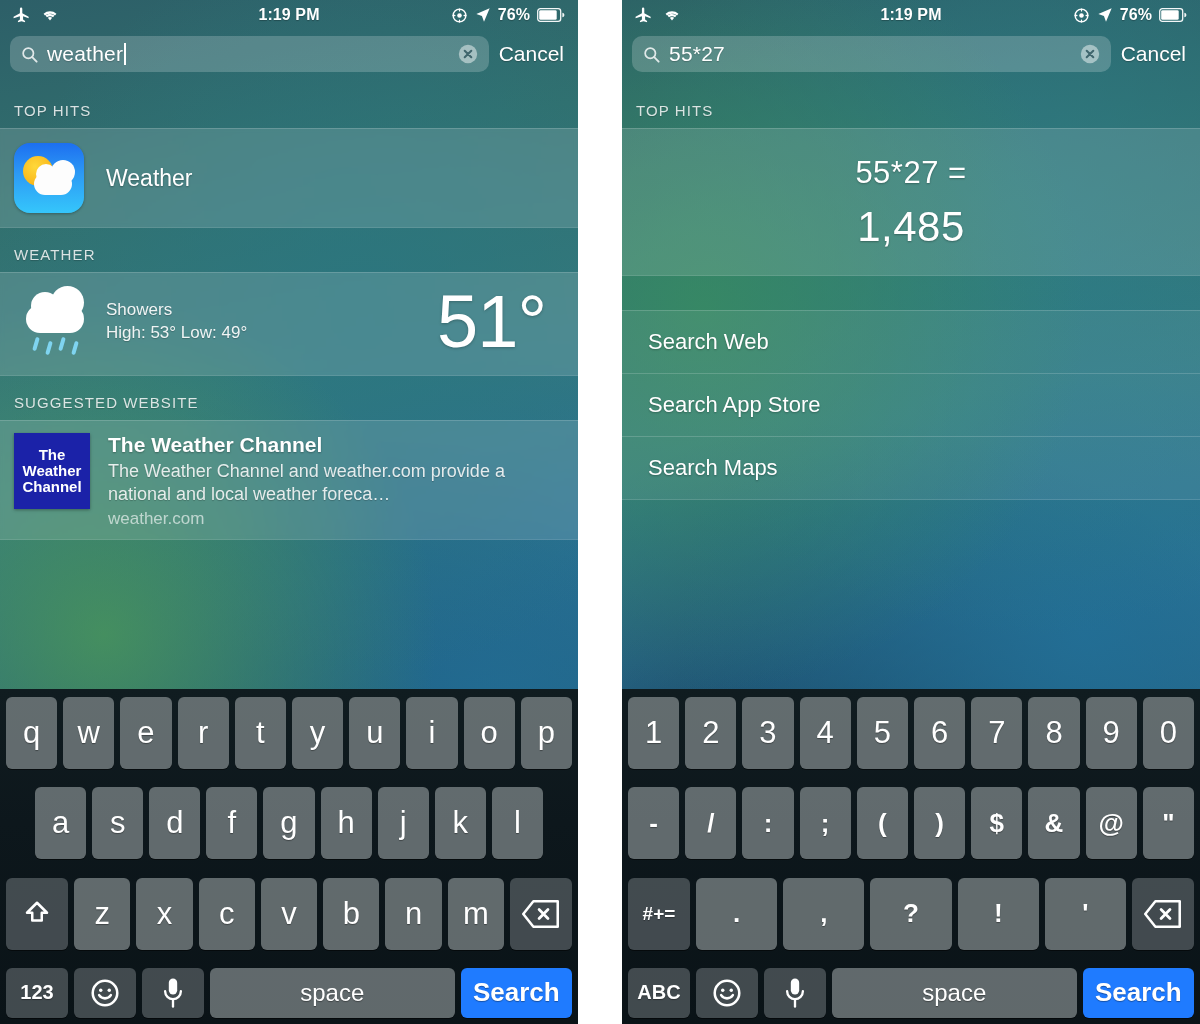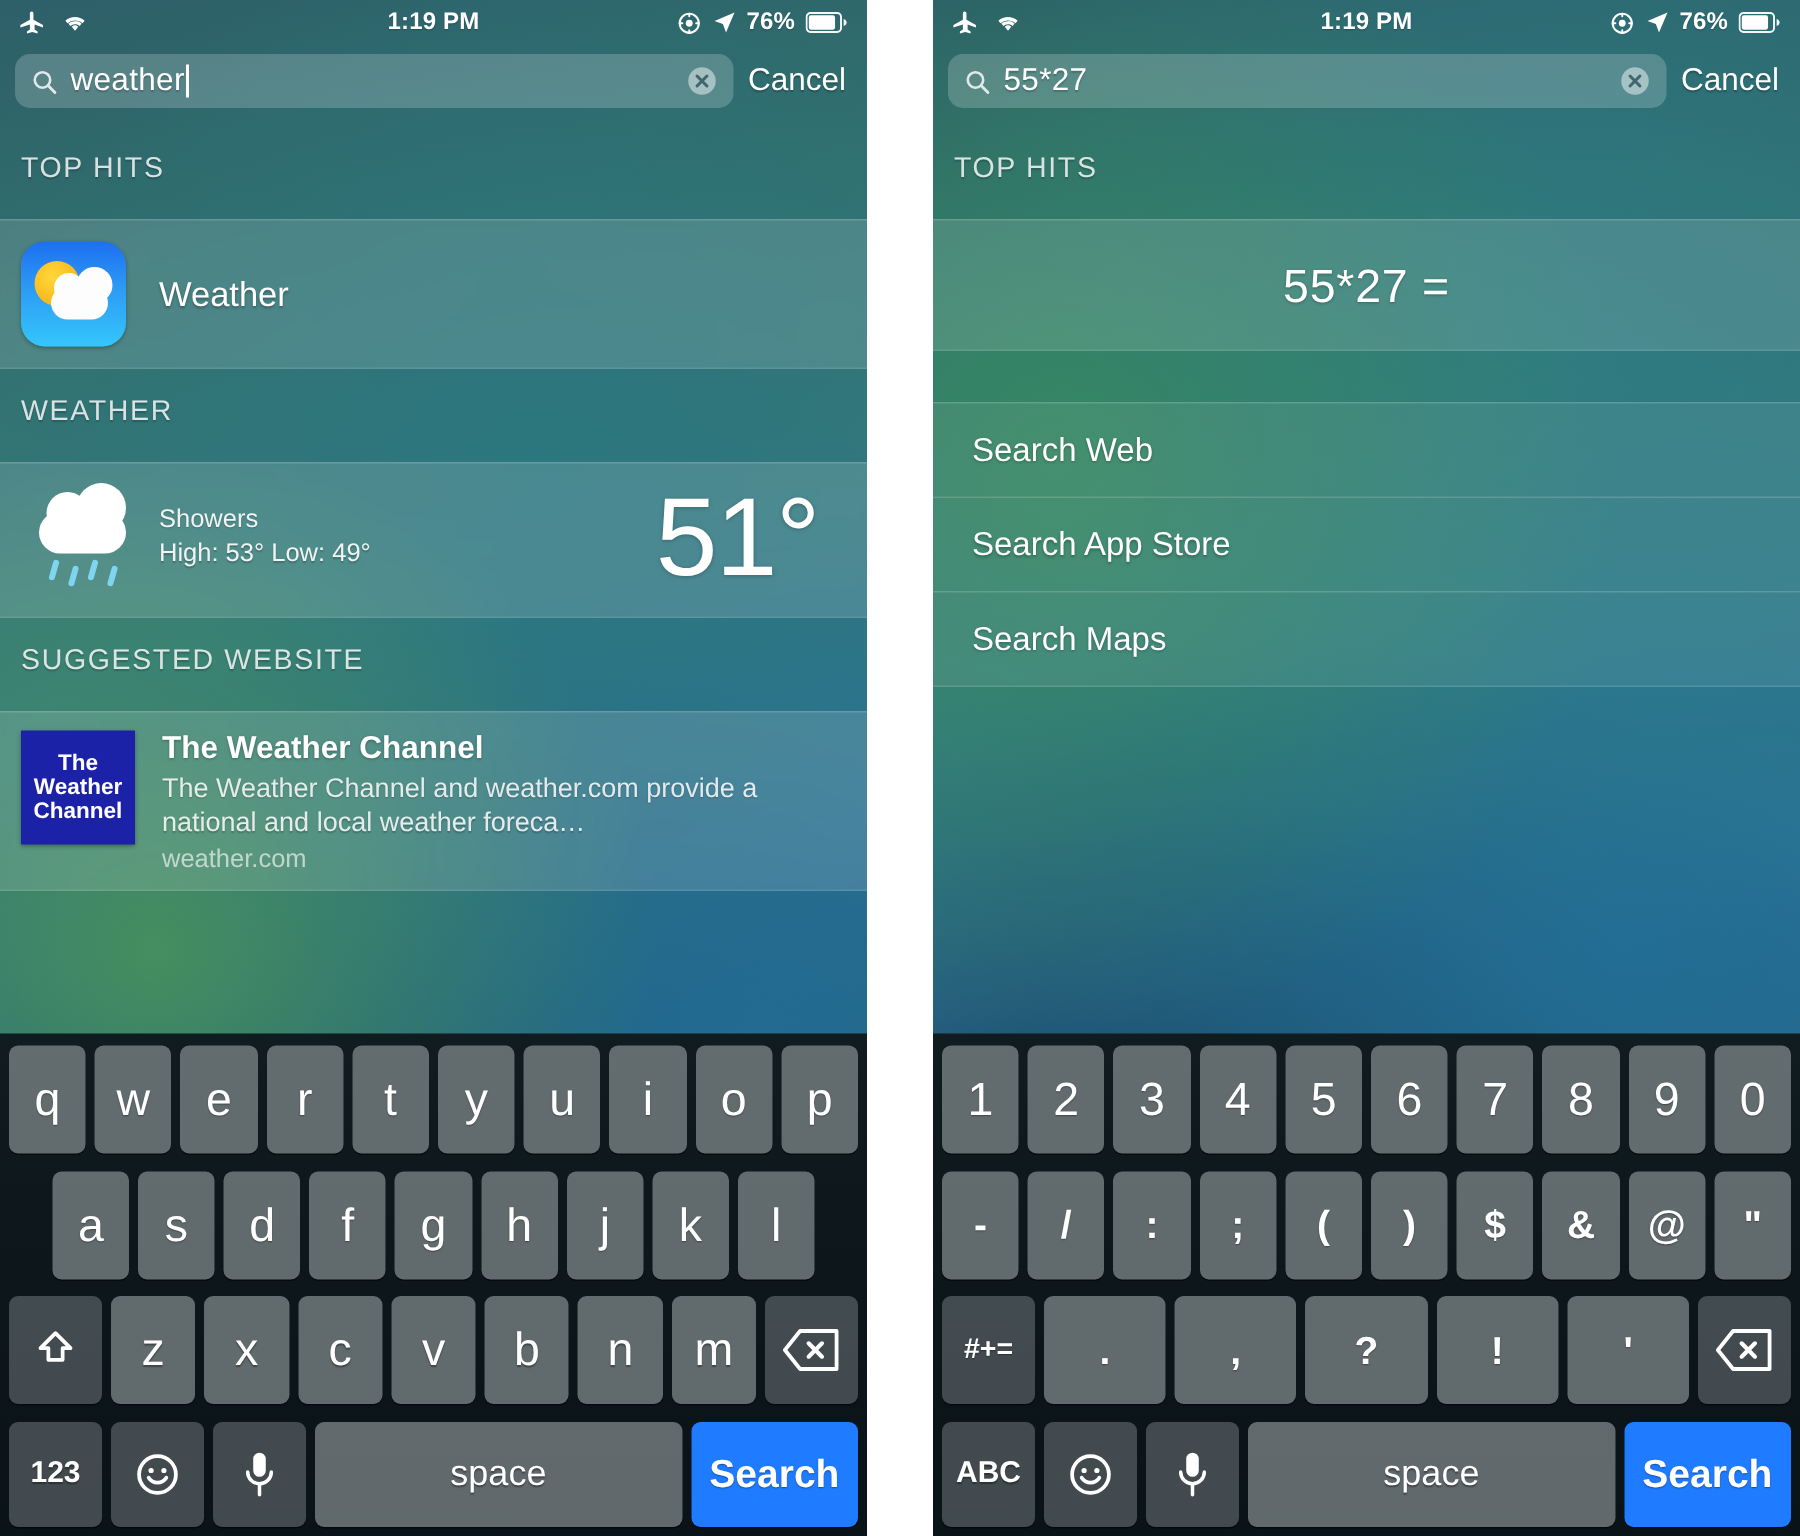--- a/index.html
+++ b/index.html
@@ -94,24 +94,24 @@
   .cancel-btn {
     font-size: 21px; color: #ffffff;
     text-shadow: 0 1px 1px rgba(0,0,0,.25);
     padding-right: 4px;
     white-space: nowrap;
   }
 
   
   .results { position: relative; }
   .sec-header {
-    font-size: 19px;
+    font-size: 15px;
     letter-spacing: 1.1px;
     color: rgba(255,255,255,0.82);
-    padding: 18px 14px 22px 14px;
+    padding: 18px 14px 9px 14px;
     text-shadow: 0 1px 1px rgba(0,0,0,.2);
   }
   .card {
     background: rgba(255,255,255,0.14);
     border-top: 1px solid rgba(255,255,255,0.16);
     border-bottom: 1px solid rgba(255,255,255,0.10);
     backdrop-filter: blur(2px);
   }
   .row {
     display: flex; align-items: center;
@@ -257,21 +257,21 @@
   .key.wide-space { flex: 3.4 1 0; }
   .key.search {
     flex: 1.55 1 0;
     background: #1f7bff;
     font-size: 26px; font-weight: bold;
     color: #ffffff;
   }
   .key.small { font-size: 20px; font-weight: bold; }
   .key.sym { font-size: 26px; font-weight: bold; }
   .krow.bottom { gap: 6px; }
-  .krow.bottom .key { height: 70px; }
+  .krow.bottom .key { height: 50px; }
 </style>
 </head>
 <body>
 
 <div class="stage">
 
   <div class="phone left">
     <div class="wallpaper"></div>
 
     <div class="statusbar">
@@ -508,20 +508,21 @@
             </svg>
         </span>
       </div>
       <div class="cancel-btn">Cancel</div>
     </div>
 
     <div class="results">
       <div class="sec-header">TOP HITS</div>
       <div class="calc-card">
         <div class="calc-expr">55*27 =</div>
+        <div class="calc-result">1,485</div>
       </div>
 
       <div class="search-options">
         <div class="opt-row">Search Web</div>
         <div class="opt-row">Search App Store</div>
         <div class="opt-row">Search Maps</div>
       </div>
     </div>
 
     <div class="keyboard">

